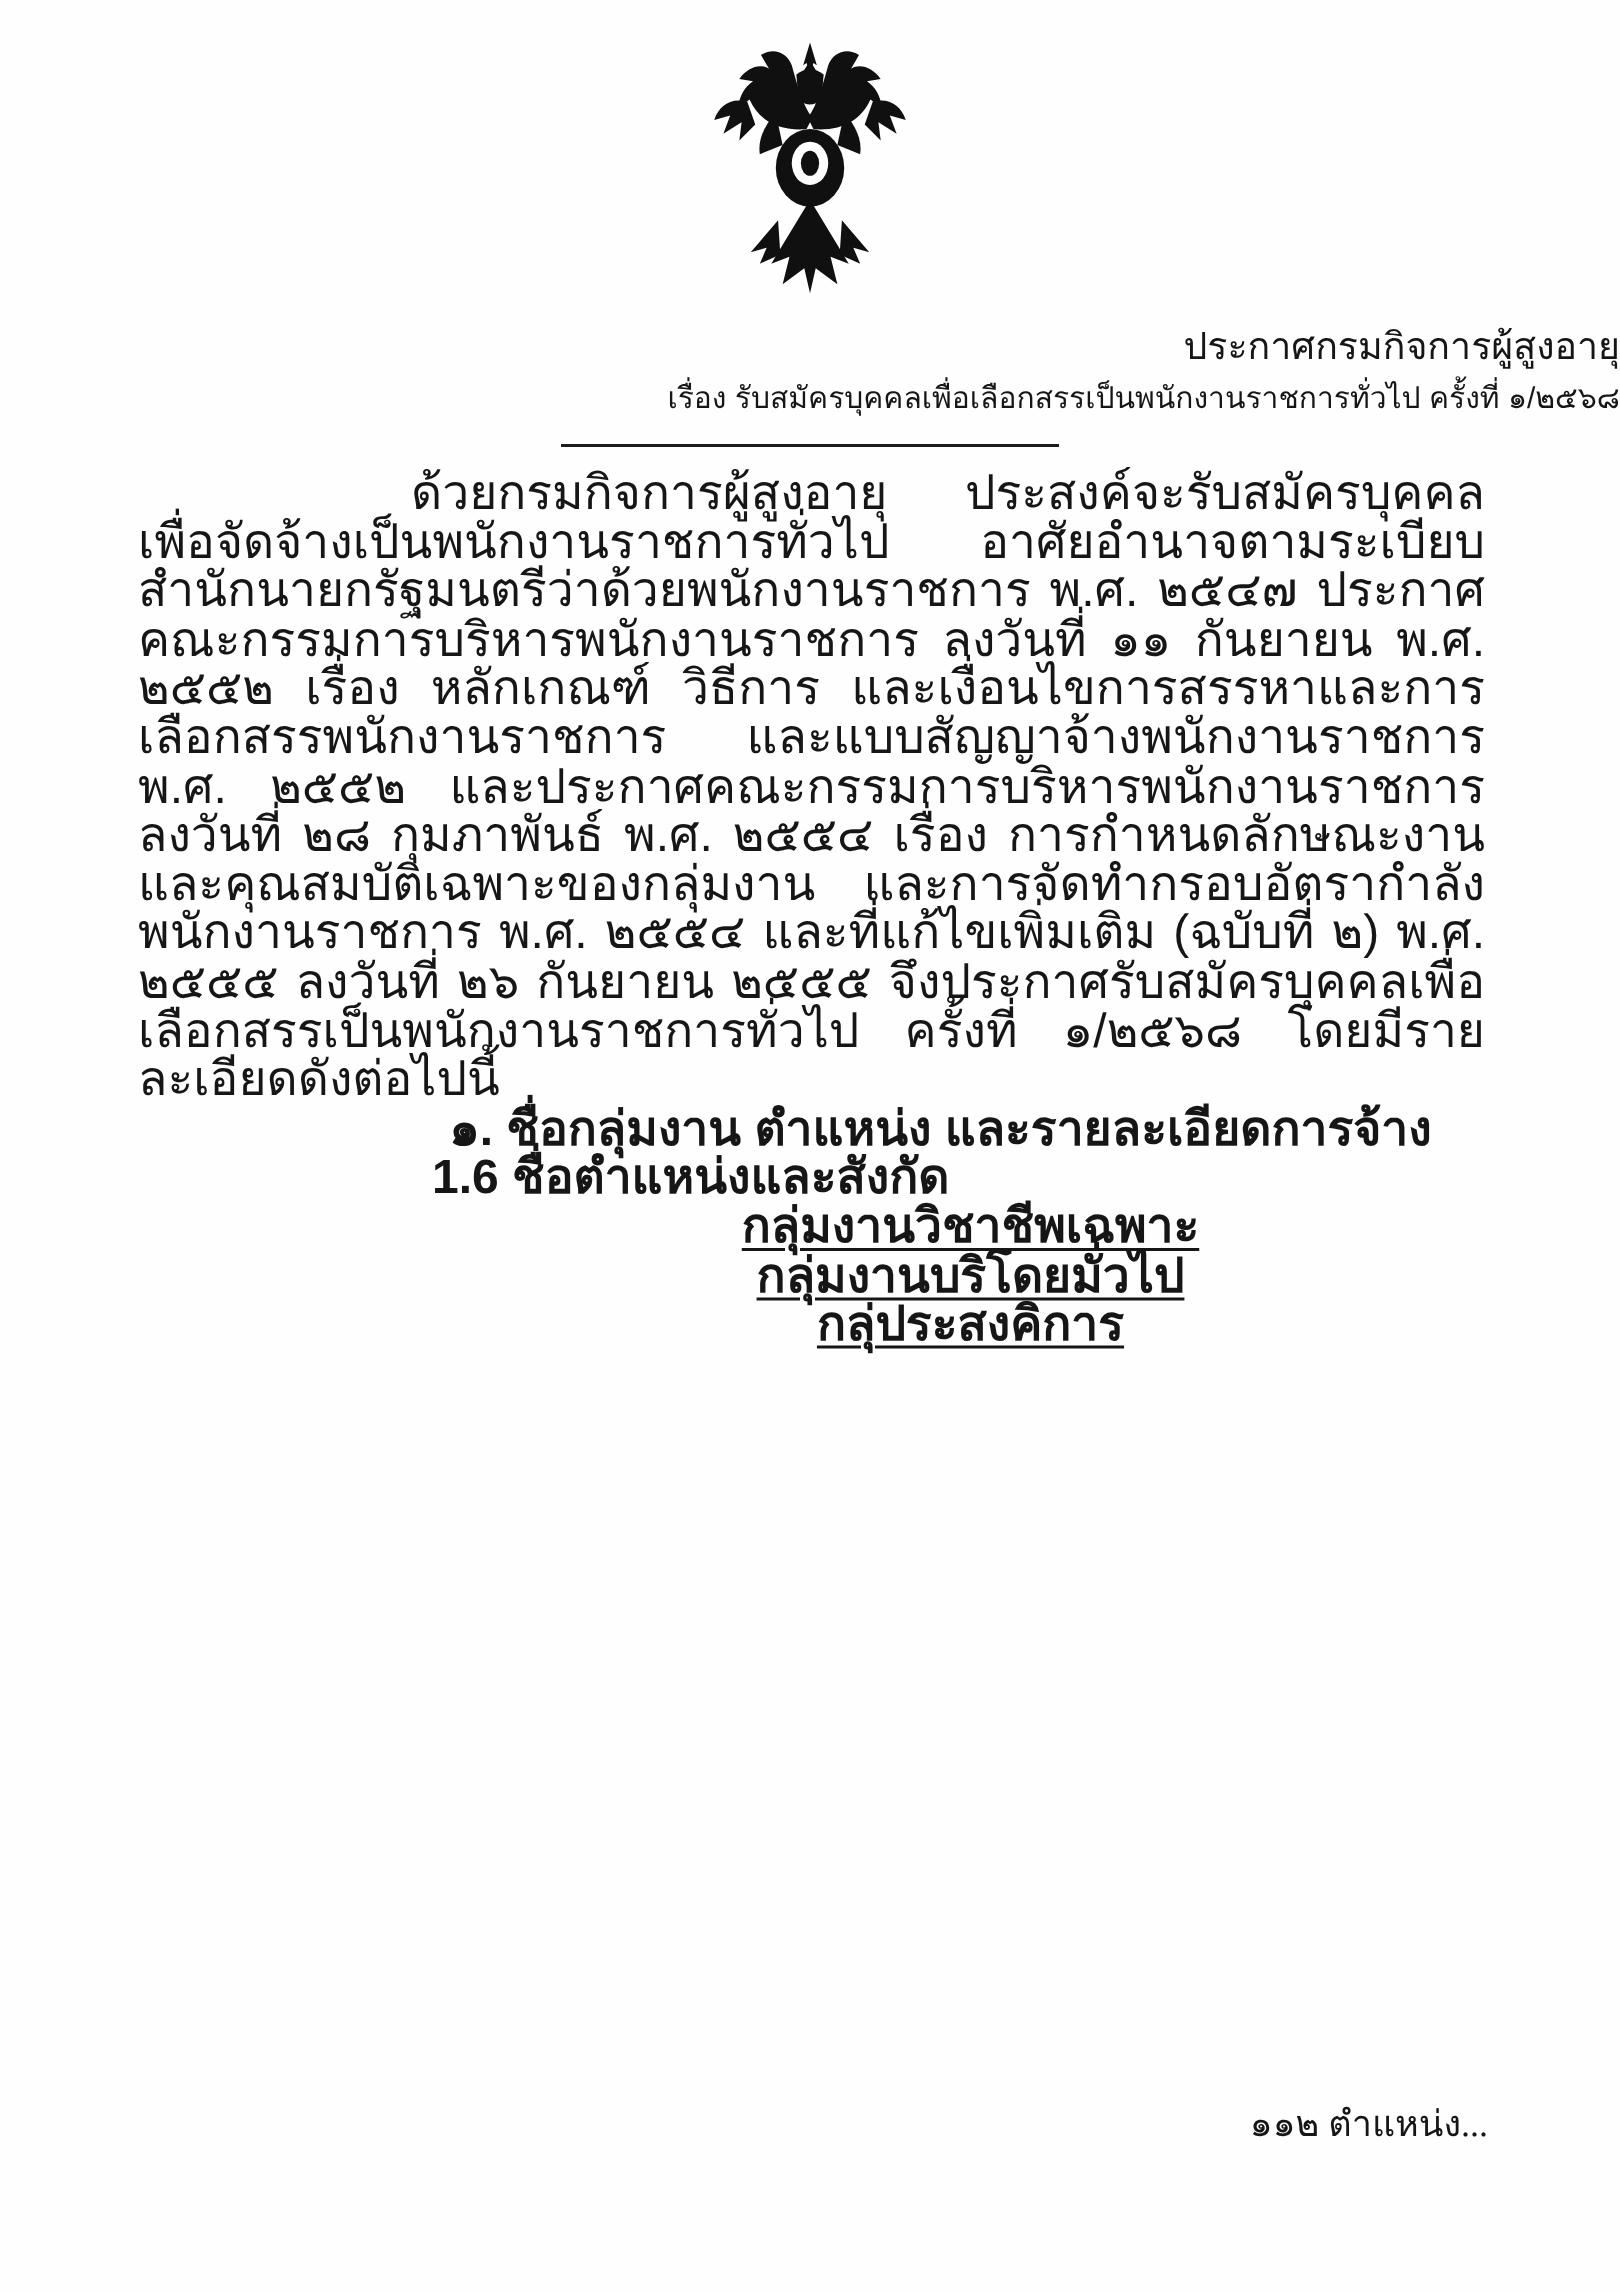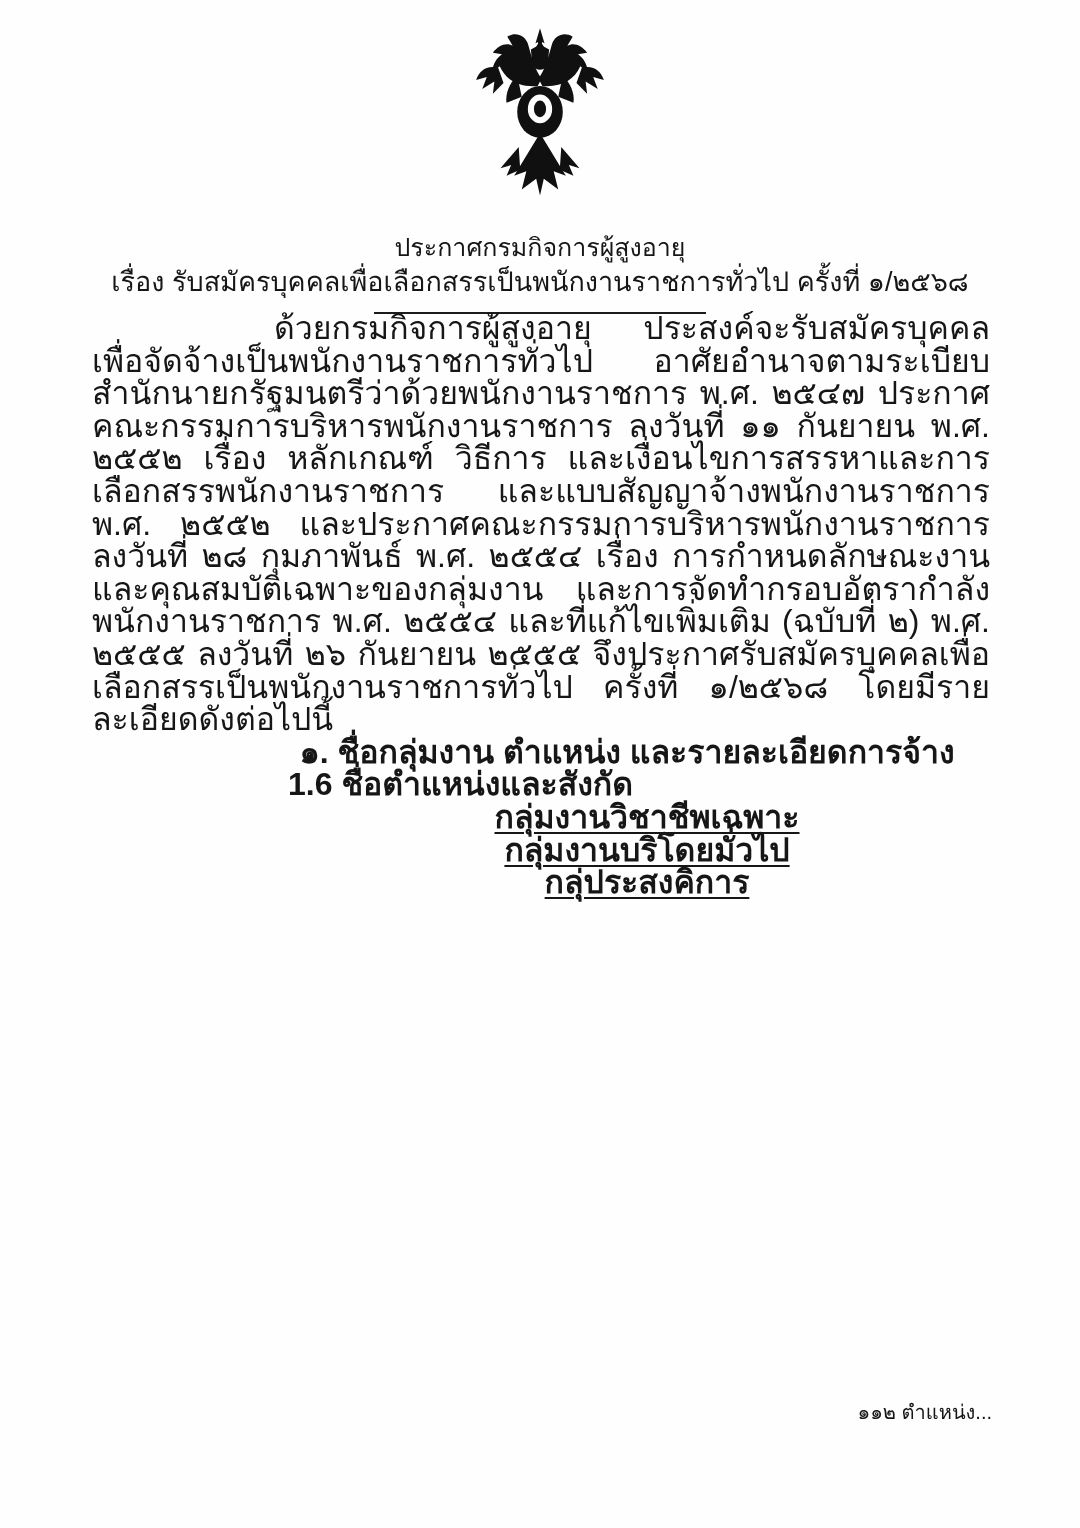--- a/index.html
+++ b/index.html
@@ -9,27 +9,27 @@
     color: #161616;
     font-family: "Liberation Serif", "DejaVu Serif", serif;
     position: relative;
     overflow: hidden;
   }
   .page { position: absolute; inset: 0; background: #fefefe; }
 
   .emblem-wrap { width: 160px; margin: 26px auto 0 auto; text-align: center; }
   .emblem-wrap svg { display: block; margin: 0 auto; }
 
-  .title-block { text-align: center; margin-top: 20px; }
+  .title-block { text-align: right; margin-top: 4px; }
   .doc-title {
     font-size: 25px; line-height: 34px;
     font-family: "Liberation Sans", "DejaVu Sans", sans-serif;
   }
   .doc-subject {
-    font-size: 27px; line-height: 36px;
+    font-size: 20px; line-height: 36px;
     font-family: "Liberation Sans", "DejaVu Sans", sans-serif;
   }
   .title-divider {
     width: 332px; height: 0;
     border: none; border-top: 2.5px solid #1c1c1c;
     margin: 12px auto 6px auto;
   }
 
   .doc-body {
     position: absolute;
@@ -45,22 +45,22 @@
   .h1 { margin-left: 172px !important; font-weight: bold; text-align: center; }
   .h2 { margin-left: 196px !important; font-weight: bold; text-align: left; }
   .h2 .u { text-underline-offset: 4px; text-decoration-thickness: 2px; }
   .group-name {
     margin-left: 212px !important; font-weight: bold; text-align: center;
     text-decoration: underline; text-underline-offset: 4px; text-decoration-thickness: 2px;
   }
 
   .page-note {
     position: absolute; top: 1396px; right: 88px;
-    font-size: 20px;
-    font-family: Liberation Sans, sans-serif;
+    font-size: 24px;
+    font-family: Liberation Serif, serif;
   }
 </style>
 </head>
 <body>
 
 <div class="page">
 
   <div class="emblem-wrap">
     <svg width="152" height="184" viewBox="0 0 200 240" aria-hidden="true">
       <g fill="#101010">

